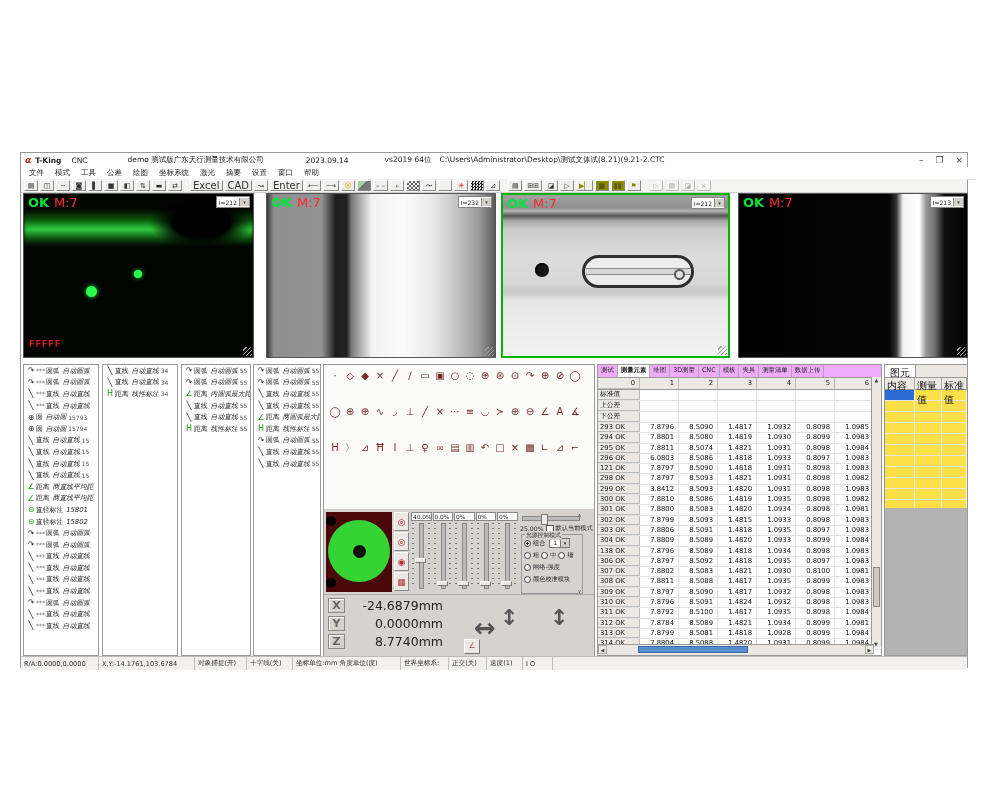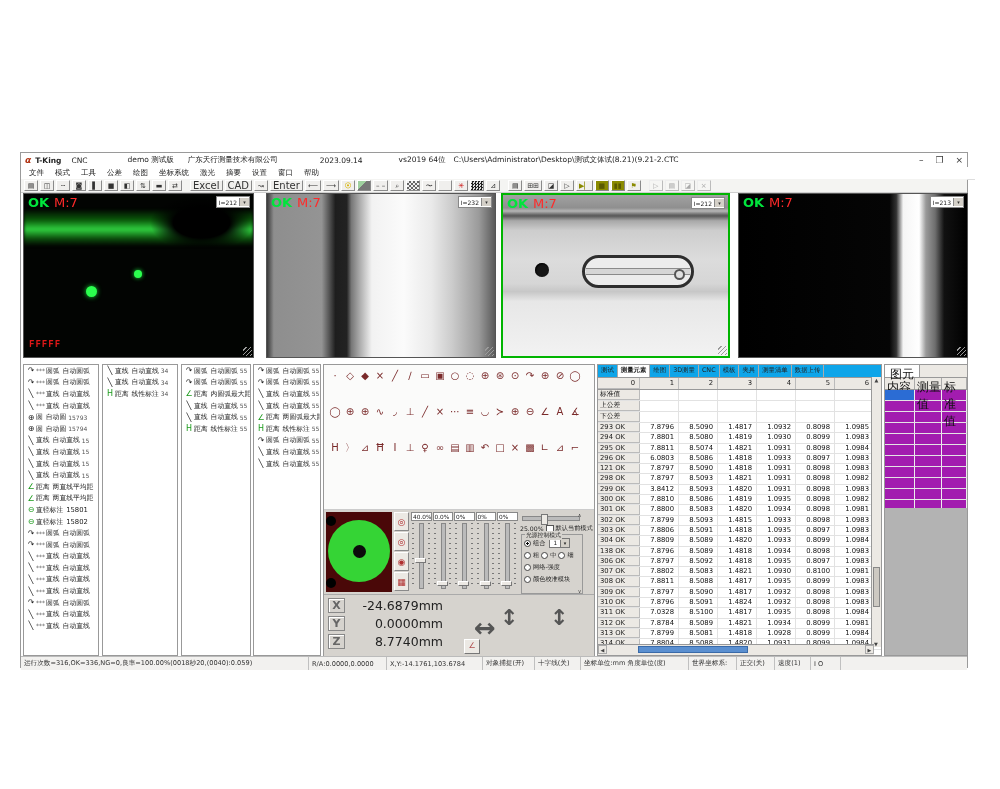--- a/index.html
+++ b/index.html
@@ -49,21 +49,21 @@
   .cam .gainbox{position:absolute;right:3px;top:2px;height:10px;background:#fff;border:1px solid #888;display:flex;align-items:center;font-size:6px;color:#222;}
   .cam .gainbox .gval{padding:0 2px;min-width:18px;}
   .cam .gainbox .garr{width:9px;height:8px;background:#d4d0c8;border-left:1px solid #888;font-size:5px;line-height:8px;text-align:center;color:#333;}
   .grip{position:absolute;right:1px;bottom:1px;width:9px;height:9px;background:repeating-linear-gradient(135deg,rgba(0,0,0,0) 0 2px,#9a9a9a 2px 3px);}
   
   .listcol{position:absolute;top:211px;height:292px;background:#fff;border:1px solid #999;box-sizing:border-box;overflow:hidden;}
   .litem{display:flex;align-items:center;height:11.6px;font-size:6.8px;white-space:nowrap;overflow:hidden;padding-left:2px;color:#222;}
   .litem .ic{width:10px;text-align:center;font-size:8px;flex:0 0 10px;}
   .litem .star{color:#555;font-size:6px;margin-right:1px;}
   .litem .nm{margin-right:3px;}
-  .litem .mt{color:#222;}
+  .litem .mt{color:#222;font-style:italic;}
   .litem .no{margin-left:2px;color:#555;font-size:6px;}
   .g{color:#1a9a1a;}
   
   #toolbox{position:absolute;left:302px;top:211px;width:272px;height:292px;border:1px solid #999;background:#f6f6f4;box-sizing:border-box;}
   #tbxicons{position:absolute;left:0;top:0;width:100%;height:145px;background:#fbfbfa;border-bottom:1px solid #ccc;padding:4px 2px 0 4px;box-sizing:border-box;}
   .tbxrow{display:flex;gap:1px;margin-bottom:22px;}
   .tbx{width:14px;height:14px;font-size:10px;line-height:14px;text-align:center;color:#7a2a2a;}
   
   #lightpanel{position:absolute;left:0;top:145px;width:100%;height:84px;background:#d6d3ce;}
   #ringbox{position:absolute;left:2px;top:2px;width:66px;height:80px;background:#4a0808;}
@@ -99,37 +99,37 @@
   .drorow{position:absolute;left:4px;display:flex;align-items:center;}
   .droletter{width:15px;height:13px;border:1px solid #888;background:#d6d3ce;color:#666;font-weight:bold;font-size:11px;text-align:center;line-height:13px;margin-right:6px;box-shadow:inset 1px 1px 0 #fff;}
   .droval{width:92px;text-align:right;font-size:12.5px;color:#222;}
   #droarrows{position:absolute;left:150px;top:12px;width:100px;height:40px;color:#555;}
   #droarrows .h{position:absolute;left:0;top:6px;font-size:26px;font-weight:bold;}
   #droarrows .v{position:absolute;left:26px;top:-2px;font-size:22px;font-weight:bold;}
   #droarrows .v2{position:absolute;left:76px;top:-2px;font-size:22px;font-weight:bold;}
   #drobtn{position:absolute;left:140px;bottom:3px;width:14px;height:13px;background:#ece9e4;border:1px solid;border-color:#fff #777 #777 #fff;font-size:8px;color:#b05050;text-align:center;line-height:12px;}
   
   #dtable{position:absolute;left:576px;top:211px;width:285px;height:292px;border:1px solid #999;background:#fff;box-sizing:border-box;overflow:hidden;}
-  #dtabs{display:flex;height:12px;background:#0ea5e9;border-bottom:1px solid #999;font-size:6.4px;}
+  #dtabs{display:flex;height:12px;background:#f0abfc;border-bottom:1px solid #999;font-size:6.4px;}
   .dtab{padding:1px 3px 0 3px;border-right:1px solid #aaa;color:#222;white-space:nowrap;}
   .dtab.active{background:#fff;font-weight:bold;}
   .trow{display:flex;height:9.3px;border-bottom:1px solid #e2e2e2;}
   .trow.hd{height:11px;background:#ece9e4;border-bottom:1px solid #999;}
   .trow.sp{height:10px;}
   .tcell{box-sizing:border-box;font-size:6.8px;line-height:9px;border-right:1px solid #e2e2e2;overflow:hidden;white-space:nowrap;}
   .tlabel{flex:0 0 42px;background:#ece9e4;border-right:1px solid #bbb;border-bottom:1px solid #bbb;padding-left:2px;color:#222;}
   .tval{flex:0 0 39px;text-align:right;padding-right:4px;color:#111;}
   .hd .tcell{background:#ece9e4;border-right:1px solid #bbb;color:#222;text-align:right;padding-right:4px;line-height:11px;}
   #vscroll{position:absolute;right:0;top:12px;width:9px;height:270px;background:#ece9e4;border-left:1px solid #999;font-size:5px;text-align:center;color:#444;}
   #vthumb{position:absolute;left:1px;top:190px;width:7px;height:40px;background:#cdc9c2;border:1px solid #888;box-sizing:border-box;}
   #hscroll{position:absolute;left:0;bottom:0;width:276px;height:10px;background:#ece9e4;border-top:1px solid #999;}
   #hthumb2{position:absolute;left:40px;top:1px;width:110px;height:7px;background:#5a8fd0;border:1px solid #3a6aa8;box-sizing:border-box;}
   #hscroll .ar{position:absolute;top:0;width:9px;height:9px;font-size:5px;line-height:9px;text-align:center;color:#444;background:#ece9e4;border:1px solid #aaa;box-sizing:border-box;}
   
-  #rpanel{position:absolute;left:863px;top:211px;width:84px;height:292px;border:1px solid #999;background:#a21caf;box-sizing:border-box;overflow:hidden;font-size:12px;}
+  #rpanel{position:absolute;left:863px;top:211px;width:84px;height:292px;border:1px solid #999;background:#fde047;box-sizing:border-box;overflow:hidden;font-size:10px;}
   #rtabrow{height:12px;border-bottom:1px solid #999;background:#ece9e4;display:flex;}
   #rtab{padding:1px 5px 0 5px;background:#fff;border-right:1px solid #999;}
   .rhd{display:flex;height:11px;background:#ece9e4;border-bottom:1px solid #999;}
   .rhc{box-sizing:border-box;border-right:1px solid #aaa;padding:1px 0 0 2px;}
   .rrow{display:flex;height:10px;border-bottom:1px solid #e4e4e4;}
   .rcell{box-sizing:border-box;border-right:1px solid #eee;}
   .rcell.sel{background:#2b6cd4;}
   #rgray{position:absolute;left:0;top:143px;width:100%;height:149px;background:#b3b3b3;}
   
   #statusbar{position:absolute;left:0;top:503px;width:100%;height:13px;background:#f2f1ef;border-top:1px solid #bbb;display:flex;align-items:center;font-size:6.6px;color:#333;overflow:hidden;}
@@ -138,21 +138,21 @@
 </head>
 <body>
 
 <div id="page">
   <div id="win">
 
     <div id="titlebar">
       <span class="logo">α</span>
       <span class="tseg" style="font-weight:bold;margin-right:10px">T-King</span>
       <span class="tseg" style="margin-right:40px">CNC</span>
-      <span class="tseg" style="margin-right:14px">demo 测试版</span>
+      <span class="tseg" style="">demo 测试版</span>
       <span class="tseg" style="margin-right:42px">广东天行测量技术有限公司</span>
       <span class="tseg" style="margin-right:36px">2023.09.14</span>
       <span class="tseg" style="margin-right:8px">vs2019 64位</span>
       <span class="tseg">C:\Users\Administrator\Desktop\测试文体试(8.21)(9.21-2.CTC</span>
       <div id="wincontrols">
         <div>–</div>
         <div>❐</div>
         <div>×</div>
       </div>
     </div>
@@ -900,21 +900,21 @@
             <div class="tcell tlabel">310  OK</div>
             <div class="tcell tval">7.8796</div>
             <div class="tcell tval">8.5091</div>
             <div class="tcell tval">1.4824</div>
             <div class="tcell tval">1.0932</div>
             <div class="tcell tval">0.8098</div>
             <div class="tcell tval">1.0983</div>
           </div>
           <div class="trow">
             <div class="tcell tlabel">311  OK</div>
-            <div class="tcell tval">7.0328</div>
+            <div class="tcell tval">7.8792</div>
             <div class="tcell tval">8.5100</div>
             <div class="tcell tval">1.4817</div>
             <div class="tcell tval">1.0935</div>
             <div class="tcell tval">0.8098</div>
             <div class="tcell tval">1.0984</div>
           </div>
           <div class="trow">
             <div class="tcell tlabel">312  OK</div>
             <div class="tcell tval">7.8784</div>
             <div class="tcell tval">8.5089</div>
@@ -1031,21 +1031,20 @@
           <div class="rrow">
             <div class="rcell" style="width: 30px;"></div>
             <div class="rcell" style="width: 27px;"></div>
             <div class="rcell" style="width: 25px;"></div>
           </div>
         </div>
       <div id="rgray"></div>
     </div>
 
     <div id="statusbar">
-        <div class="sseg" style="width: 288px;">运行次数=316,OK=336,NG=0,良率=100.00%(0018秒20,(0040):0.059)</div>
         <div class="sseg" style="width: 78px;">R/A:0.0000,0.0000</div>
         <div class="sseg" style="width: 96px;">X,Y:-14.1761,103.6784</div>
         <div class="sseg" style="width: 52px;">对象捕捉(开)</div>
         <div class="sseg" style="width: 46px;">十字线(关)</div>
         <div class="sseg" style="width: 108px;">坐标单位:mm 角度单位(度)</div>
         <div class="sseg" style="width: 48px;">世界坐标系:</div>
         <div class="sseg" style="width: 38px;">正交(关)</div>
         <div class="sseg" style="width: 36px;">速度(1)</div>
         <div class="sseg" style="width: 30px;">I O</div>
       </div>

